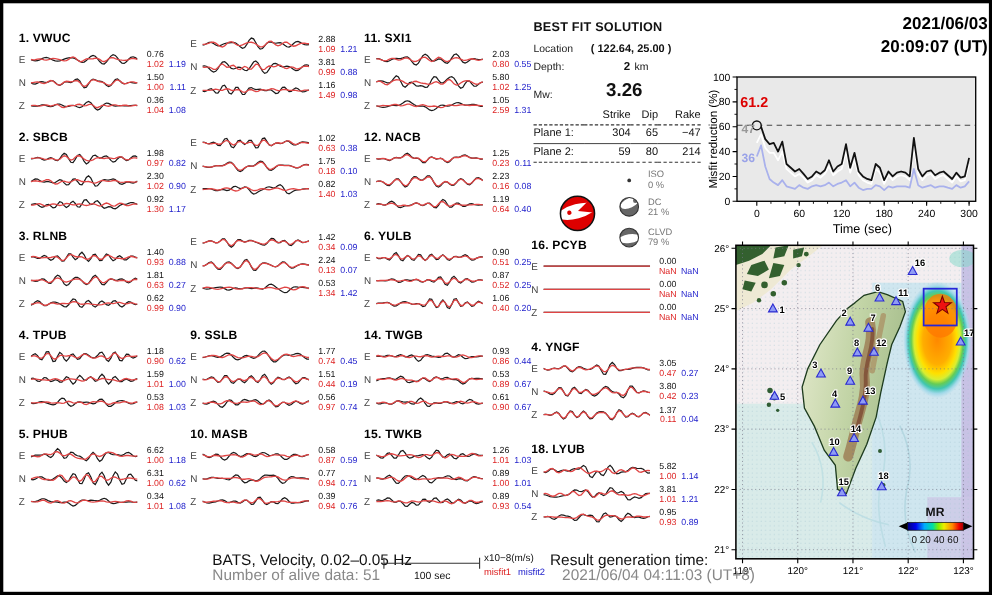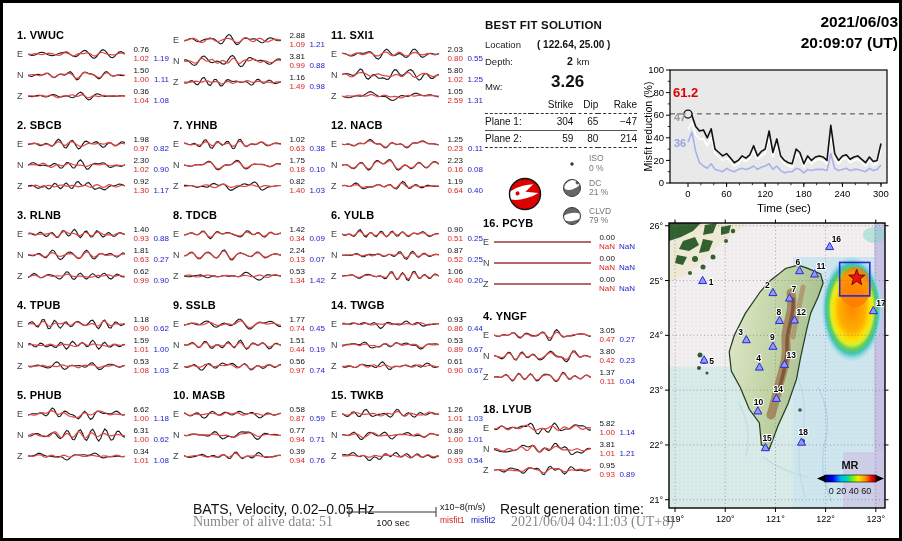--- a/index.html
+++ b/index.html
@@ -37,21 +37,21 @@
   #decomp{position:relative;height:84px;margin-top:4px;}
   .dc-item{position:absolute;left:76px;display:flex;align-items:center;}
   .dc-txt{margin-left:6px;font-size:8.5px;color:#777;line-height:9.5px;}
   
   #chart-title{position:absolute;left:655px;top:8px;width:240px;text-align:right;
                font-weight:bold;font-size:15.5px;line-height:21px;color:#000;}
   #misfit-svg{position:absolute;left:640px;top:60px;}
   #map-svg{position:absolute;left:640px;top:214px;}
   
   .ft{position:absolute;font-size:14px;color:#111;}
-  .ft.gray{color:#888;font-family:Liberation Serif, serif;}
+  .ft.gray{color:#888;}
   #ft-units{font-size:9px;}
   #ft-leg{font-size:8.5px;}
   #ft-leg .r{color:#dd2222;text-align:right;} #ft-leg .b{color:#2222cc;}
   #scalebar{position:absolute;left:344px;top:502px;}
 </style>
 </head>
 <body>
 
 <div id="frame">
 
@@ -321,21 +321,20 @@
           <div class="nums">
             <div class="nleft">
               <div class="namp">1.16</div>
               <div class="nm1">1.49</div>
             </div>
             <div class="nm2">0.98</div>
           </div>
         </div>
       </div>
       <div class="station-block">
-        <div class="st-header">7.  YHNB</div>
         <div class="trace-row">
           <span class="comp">E</span>
           <svg class="wig" viewBox="0 0 97 20">
             <path d="M0.0,9.1 L2.0,9.3 L4.0,10.3 L6.1,10.7 L8.1,9.9 L10.1,9.3 L12.1,10.3 L14.1,12.1 L16.2,12.3 L18.2,9.6 L20.2,6.3 L22.2,5.8 L24.3,9.3 L26.3,13.5 L28.3,14.4 L30.3,11.5 L32.3,8.0 L34.4,7.5 L36.4,9.8 L38.4,11.3 L40.4,9.9 L42.4,7.5 L44.5,7.6 L46.5,11.0 L48.5,14.5 L50.5,14.2 L52.5,10.2 L54.6,6.0 L56.6,5.5 L58.6,8.5 L60.6,11.7 L62.6,12.6 L64.7,11.2 L66.7,10.0 L68.7,10.1 L70.7,10.6 L72.8,10.2 L74.8,8.8 L76.8,8.0 L78.8,8.6 L80.8,10.4 L82.9,11.8 L84.9,11.8 L86.9,10.8 L88.9,9.7 L90.9,9.0 L93.0,9.1 L95.0,9.5 L97.0,9.9" fill="none" stroke="#1a1a1a" stroke-width="1.1"></path>
             <path d="M0.0,9.5 L2.0,9.6 L4.0,10.3 L6.1,10.8 L8.1,10.7 L10.1,10.3 L12.1,10.3 L14.1,10.9 L16.2,11.1 L18.2,10.0 L20.2,8.4 L22.2,7.7 L24.3,8.8 L26.3,10.8 L28.3,11.8 L30.3,10.8 L32.3,9.1 L34.4,8.5 L36.4,9.4 L38.4,10.5 L40.4,10.3 L42.4,9.4 L44.5,9.2 L46.5,10.6 L48.5,12.2 L50.5,12.2 L52.5,10.0 L54.6,7.7 L56.6,7.4 L58.6,9.3 L60.6,11.6 L62.6,12.3 L64.7,11.3 L66.7,10.1 L68.7,9.8 L70.7,10.2 L72.8,10.1 L74.8,9.1 L76.8,8.1 L78.8,8.1 L80.8,9.4 L82.9,10.9 L84.9,11.4 L86.9,10.8 L88.9,9.8 L90.9,9.4 L93.0,9.6 L95.0,10.0 L97.0,10.2" fill="none" stroke="#e04444" stroke-width="1.2"></path>
           </svg>
           <div class="nums">
             <div class="nleft">
               <div class="namp">1.02</div>
               <div class="nm1">0.63</div>
@@ -366,21 +365,20 @@
           <div class="nums">
             <div class="nleft">
               <div class="namp">0.82</div>
               <div class="nm1">1.40</div>
             </div>
             <div class="nm2">1.03</div>
           </div>
         </div>
       </div>
       <div class="station-block">
-        <div class="st-header">8.  TDCB</div>
         <div class="trace-row">
           <span class="comp">E</span>
           <svg class="wig" viewBox="0 0 97 20">
             <path d="M0.0,11.0 L2.0,10.7 L4.0,9.8 L6.1,9.0 L8.1,8.9 L10.1,9.8 L12.1,10.8 L14.1,10.7 L16.2,9.0 L18.2,7.1 L20.2,7.2 L22.2,9.8 L24.3,13.2 L26.3,14.7 L28.3,13.2 L30.3,10.0 L32.3,7.8 L34.4,7.9 L36.4,9.2 L38.4,10.0 L40.4,9.5 L42.4,8.6 L44.5,8.5 L46.5,9.3 L48.5,10.2 L50.5,10.9 L52.5,11.7 L54.6,12.7 L56.6,12.9 L58.6,11.5 L60.6,8.8 L62.6,6.8 L64.7,7.0 L66.7,9.0 L68.7,10.7 L70.7,10.5 L72.8,9.0 L74.8,8.6 L76.8,10.3 L78.8,12.6 L80.8,13.2 L82.9,11.4 L84.9,9.0 L86.9,8.2 L88.9,9.2 L90.9,10.5 L93.0,10.4 L95.0,9.5 L97.0,9.0" fill="none" stroke="#1a1a1a" stroke-width="1.1"></path>
             <path d="M0.0,10.8 L2.0,10.6 L4.0,9.9 L6.1,9.1 L8.1,9.1 L10.1,9.9 L12.1,10.7 L14.1,10.5 L16.2,9.2 L18.2,7.8 L20.2,7.9 L22.2,9.9 L24.3,12.4 L26.3,13.4 L28.3,12.2 L30.3,10.0 L32.3,8.6 L34.4,8.7 L36.4,9.5 L38.4,10.0 L40.4,9.6 L42.4,9.0 L44.5,8.8 L46.5,9.3 L48.5,9.9 L50.5,10.5 L52.5,11.3 L54.6,11.9 L56.6,11.9 L58.6,10.8 L60.6,9.1 L62.6,8.0 L64.7,8.4 L66.7,9.7 L68.7,10.5 L70.7,10.1 L72.8,9.2 L74.8,9.2 L76.8,10.5 L78.8,12.0 L80.8,12.1 L82.9,10.7 L84.9,9.0 L86.9,8.6 L88.9,9.5 L90.9,10.4 L93.0,10.3 L95.0,9.6 L97.0,9.3" fill="none" stroke="#e04444" stroke-width="1.2"></path>
           </svg>
           <div class="nums">
             <div class="nleft">
               <div class="namp">1.42</div>
               <div class="nm1">0.34</div>

